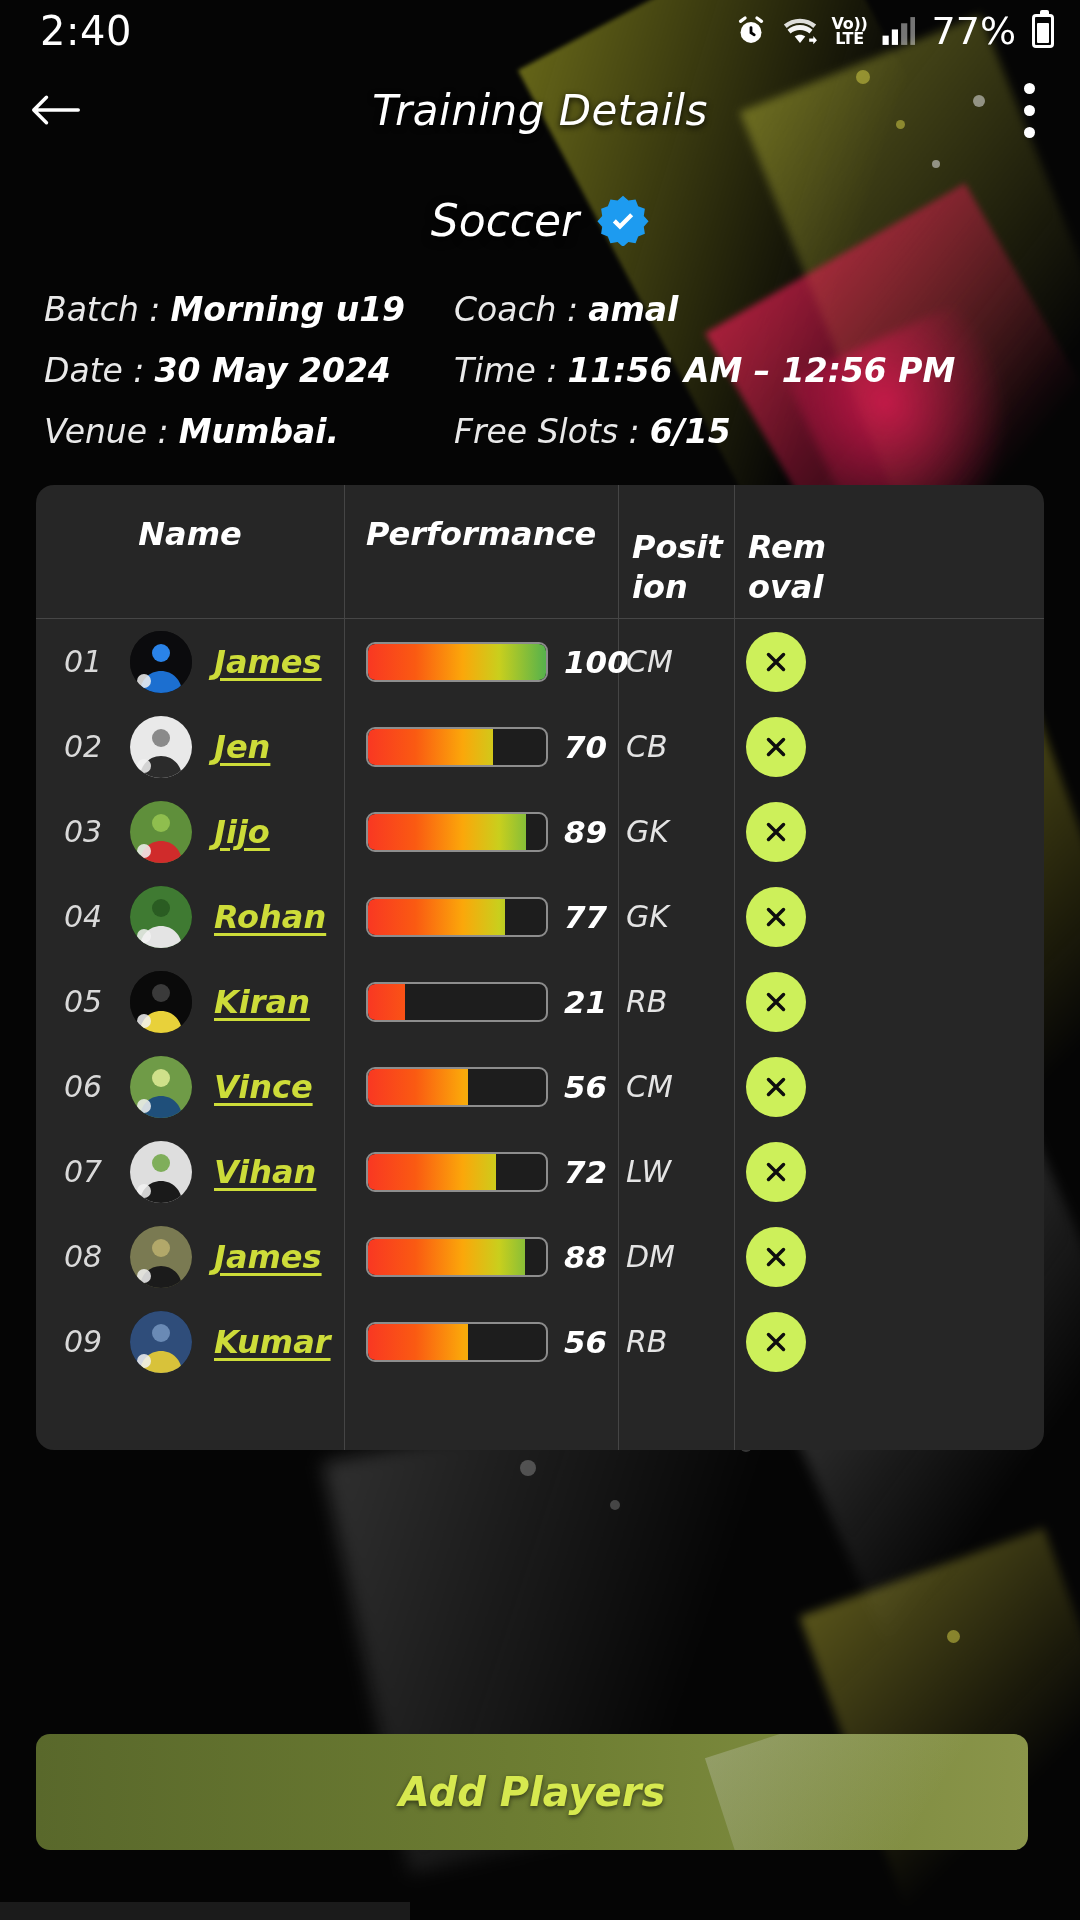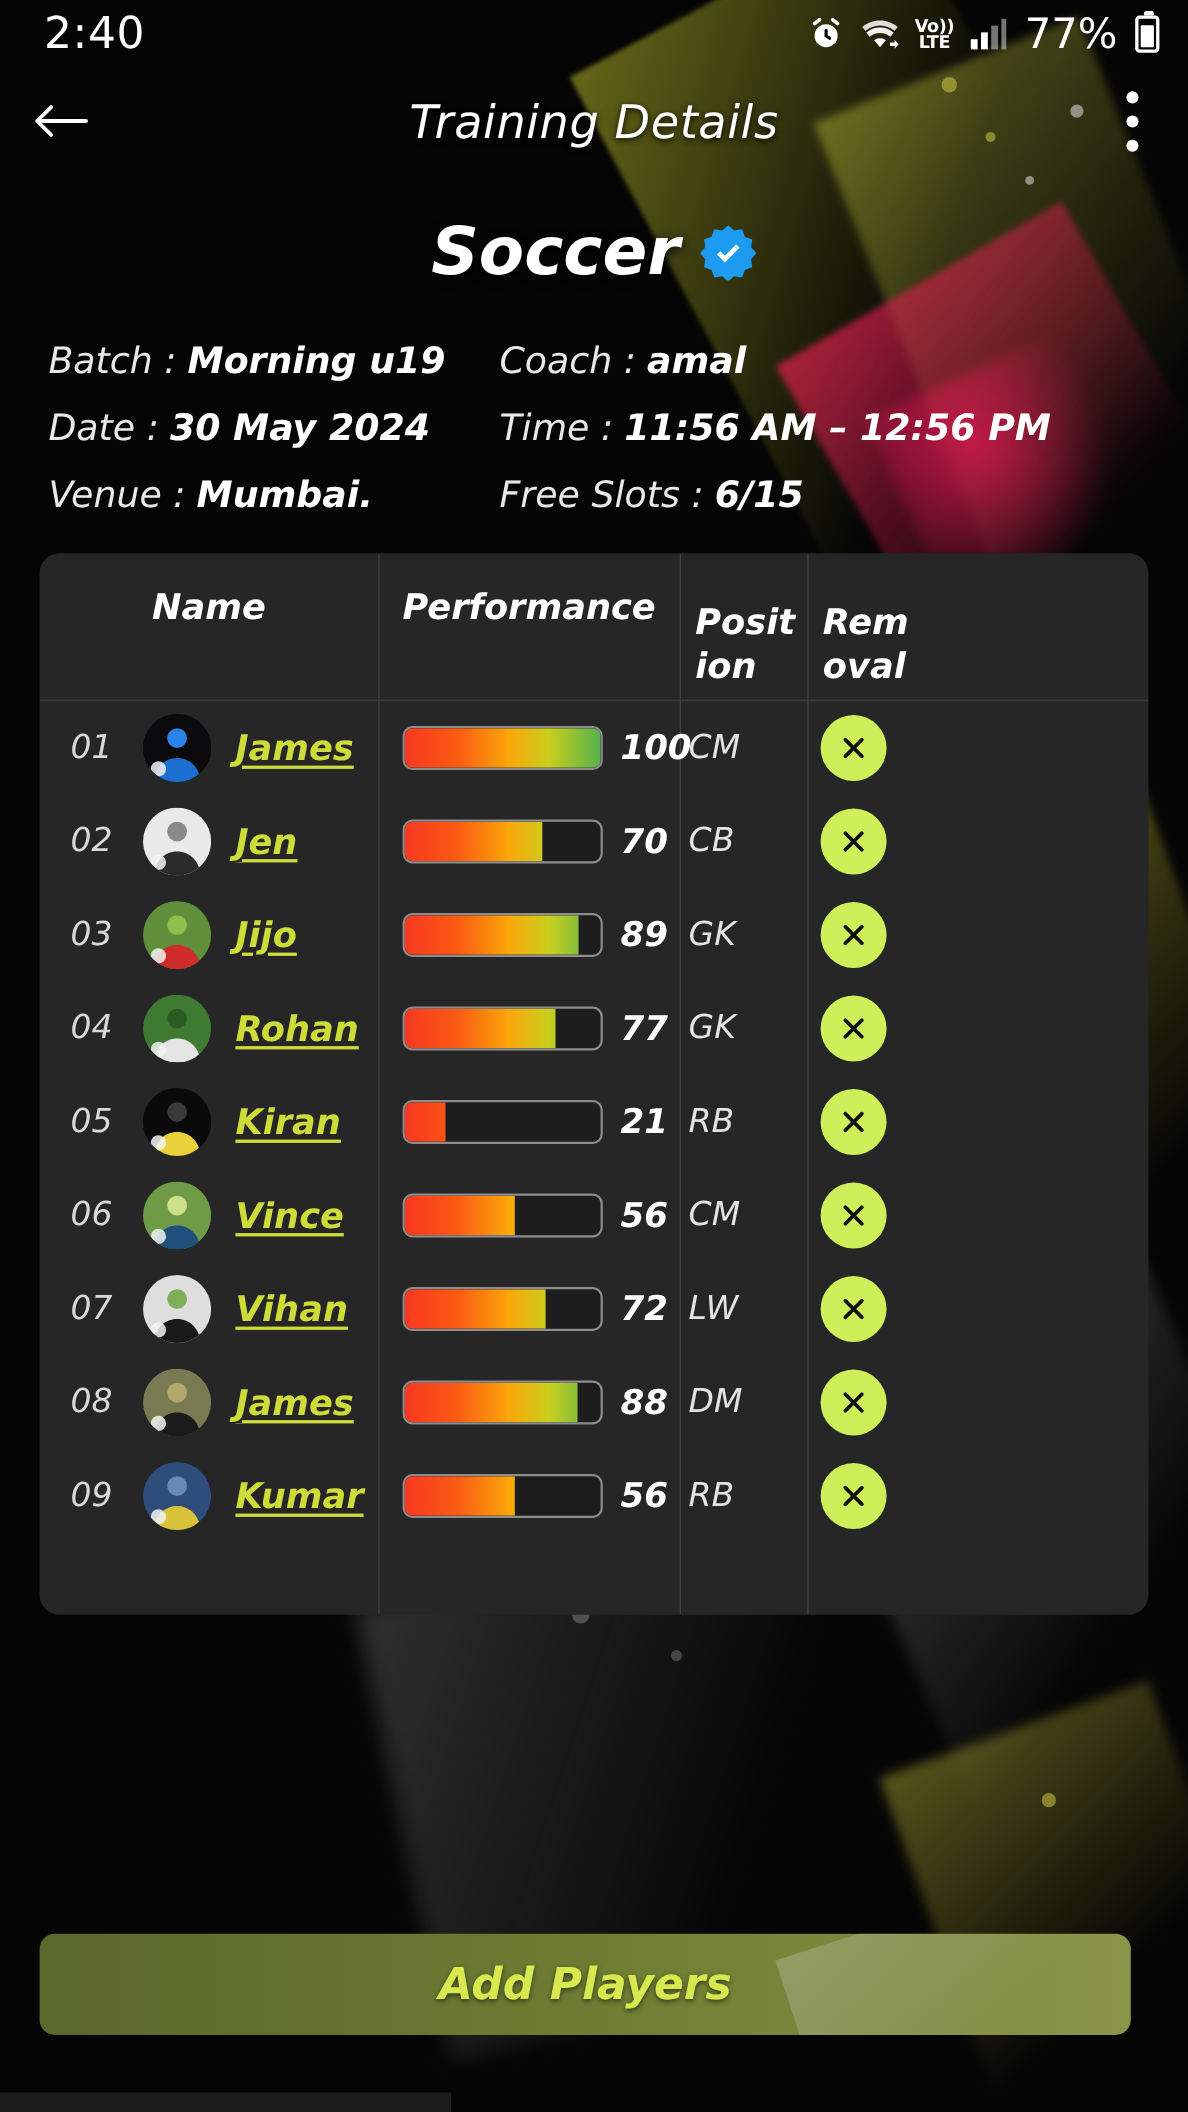--- a/index.html
+++ b/index.html
@@ -95,21 +95,21 @@
   }
   .kebab { margin-left:auto; width:70px; height:86px; display:flex;
            flex-direction:column; align-items:center; justify-content:center; gap:11px; z-index:3;}
   .kebab i { width:11px; height:11px; border-radius:50%; background:#fff; display:block; }
 
   
   .sport-wrap {
     margin-top:36px; display:flex; align-items:center; justify-content:center; gap:18px;
   }
   .sport-title {
-    font-size:60px; font-weight:700; font-style:italic; letter-spacing:0px;
+    font-size:44px; font-weight:400; font-style:italic; letter-spacing:0px;
     text-shadow:0 3px 10px rgba(0,0,0,.95);
   }
   .verified { width:52px; height:52px; position:relative; flex:none; }
 
   
   .info {
     margin:44px 0 0 0; padding:0 44px;
     display:grid; grid-template-columns:410px 1fr; row-gap:22px;
   }
   .info-row { display:flex; align-items:baseline; gap:10px; font-size:33px; }
@@ -160,21 +160,21 @@
   .c-pos { justify-content:flex-start; padding-left:8px; }
   .pos { font-size:30px; font-style:italic; color:#e4e4e4; }
   .c-rem { justify-content:flex-start; padding-left:12px; }
   .rm-btn {
     width:60px; height:60px; border-radius:50%; background:#cdf05a;
     display:flex; align-items:center; justify-content:center; flex:none;
   }
 
   
   .addbar {
-    position:absolute; left:36px; right:52px; bottom:70px; height:92px;
+    position:absolute; left:36px; right:52px; bottom:70px; height:116px;
     background:linear-gradient(90deg,#59682b 0%, #6f7f33 55%, #8a954a 100%);
     border-radius:14px; display:flex; align-items:center; justify-content:center;
     overflow:hidden;
   }
   .addbar::after {
     content:""; position:absolute; right:-20px; top:-30px; width:320px; height:200px;
     background:linear-gradient(140deg, rgba(220,220,220,.28), rgba(200,200,200,0) 60%);
     transform:rotate(-18deg);
   }
   .add-label {

